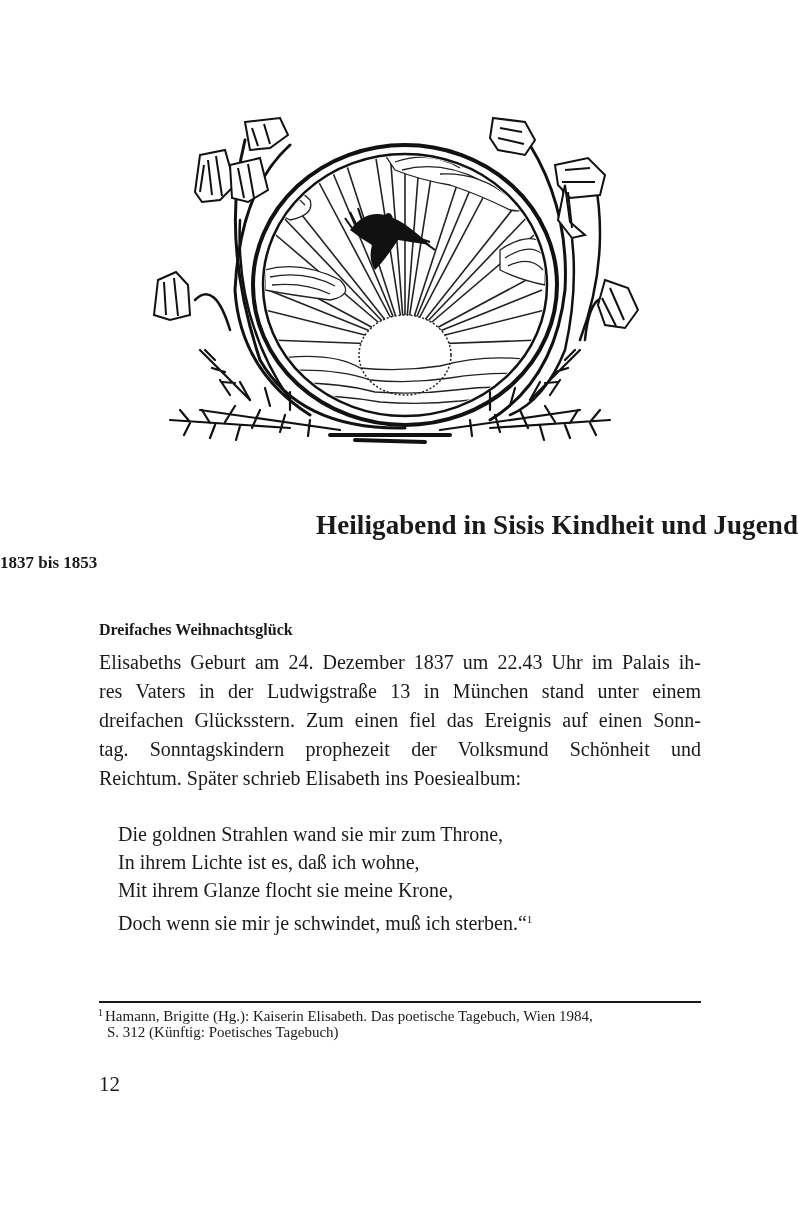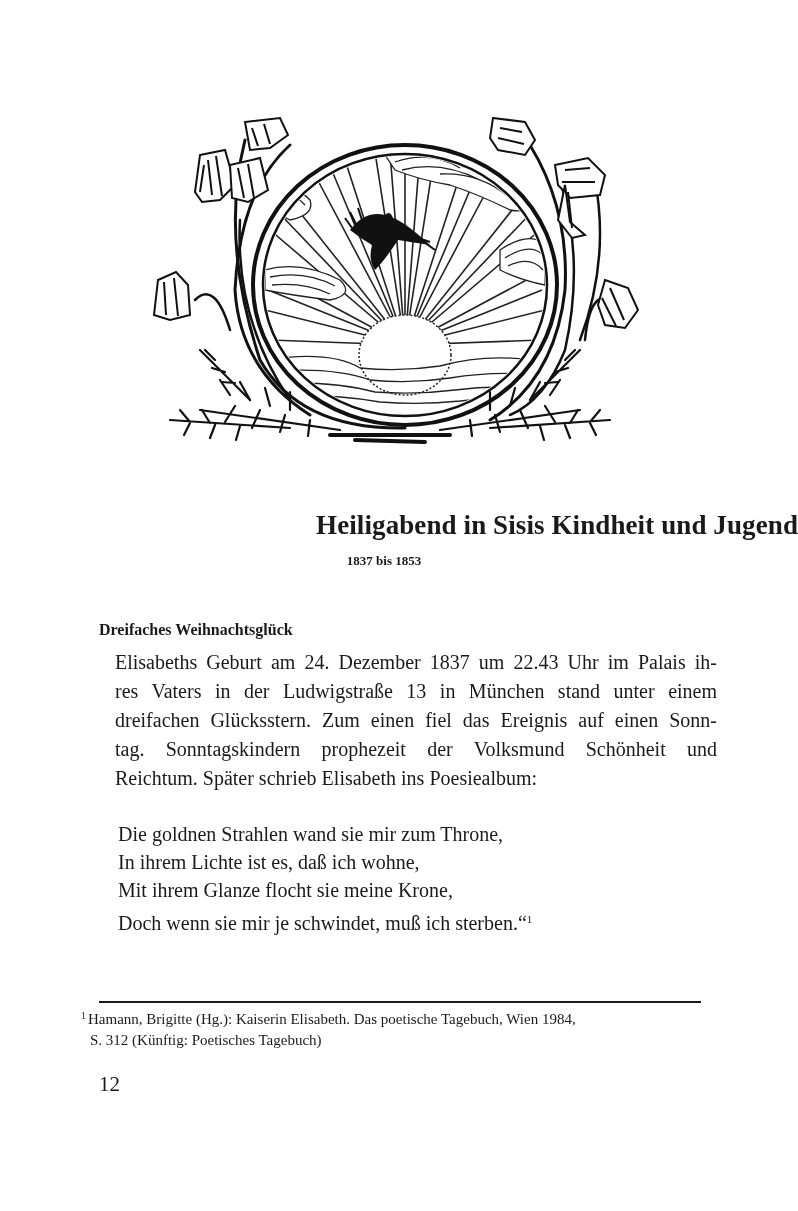--- a/index.html
+++ b/index.html
@@ -11,46 +11,46 @@
     .illustration {
       position: absolute; left: 140px; top: 110px; width: 500px; height: 340px;
     }
     .title {
       position: absolute; left: 0; width: 798px; top: 510px;
       text-align: right; font-weight: bold; font-size: 27px; letter-spacing: 0.1px;
       margin: 0;
     }
     .subtitle {
       position: absolute; left: 0; width: 768px; top: 553px;
-      text-align: center; font-weight: bold; font-size: 13px; margin: 0;
+      text-align: left; font-weight: bold; font-size: 17px; margin: 0;
     }
     .section-heading {
       position: absolute; left: 99px; top: 621px; font-weight: bold; font-size: 16px; margin: 0;
     }
     .body-text {
       position: absolute; left: 99px; top: 648px; width: 602px;
       font-size: 20px; line-height: 29px; margin: 0;
     }
     .body-line {
       display: block; text-align: justify; text-align-last: justify; white-space: nowrap;
       height: 29px;
     }
     .body-line.last { text-align-last: left; }
-    .body-line span.fill { display: inline-block; width: 100%; text-align: justify; text-align-last: justify; white-space: normal; margin-left: 16px; }
+    .body-line span.fill { display: inline-block; width: 100%; text-align: justify; text-align-last: justify; white-space: normal; }
     .body-line.last span.fill { text-align-last: left; }
     .poem {
       position: absolute; left: 118px; top: 820px; font-size: 20px; line-height: 28.2px; margin: 0;
     }
     .poem-line { display: block; white-space: nowrap; }
     .sup { font-size: 11px; vertical-align: 7px; }
     .footnote-rule {
       position: absolute; left: 99px; top: 1001px; width: 602px; height: 2px; background: #1a1a1a;
     }
     .footnotes {
-      position: absolute; left: 81px; top: 1005px; width: 610px; font-size: 15px; line-height: 21px;
+      position: absolute; left: 98px; top: 1005px; width: 610px; font-size: 15px; line-height: 16px;
     }
     .footnote-line { display: block; white-space: nowrap; }
     .footnote-line.cont { padding-left: 9px; }
     .fn-mark { font-size: 10px; vertical-align: 5px; margin-right: 2px; }
     .page-number {
       position: absolute; left: 99px; top: 1072px; font-size: 21px;
     }
   </style>
 </head>
 <body>

